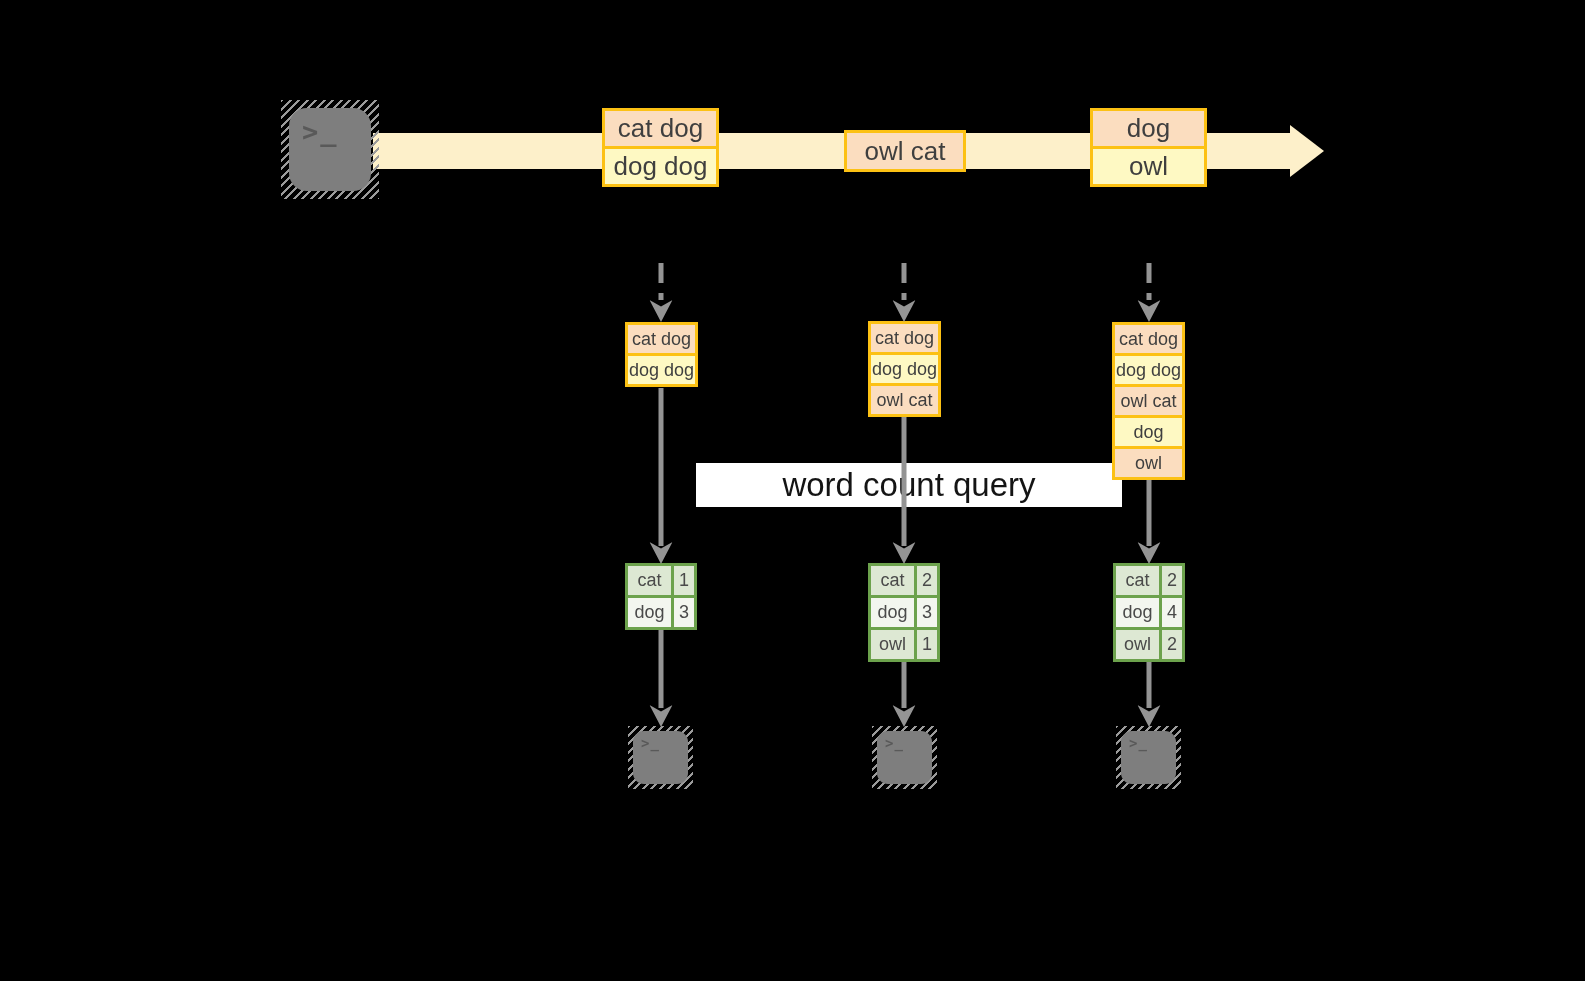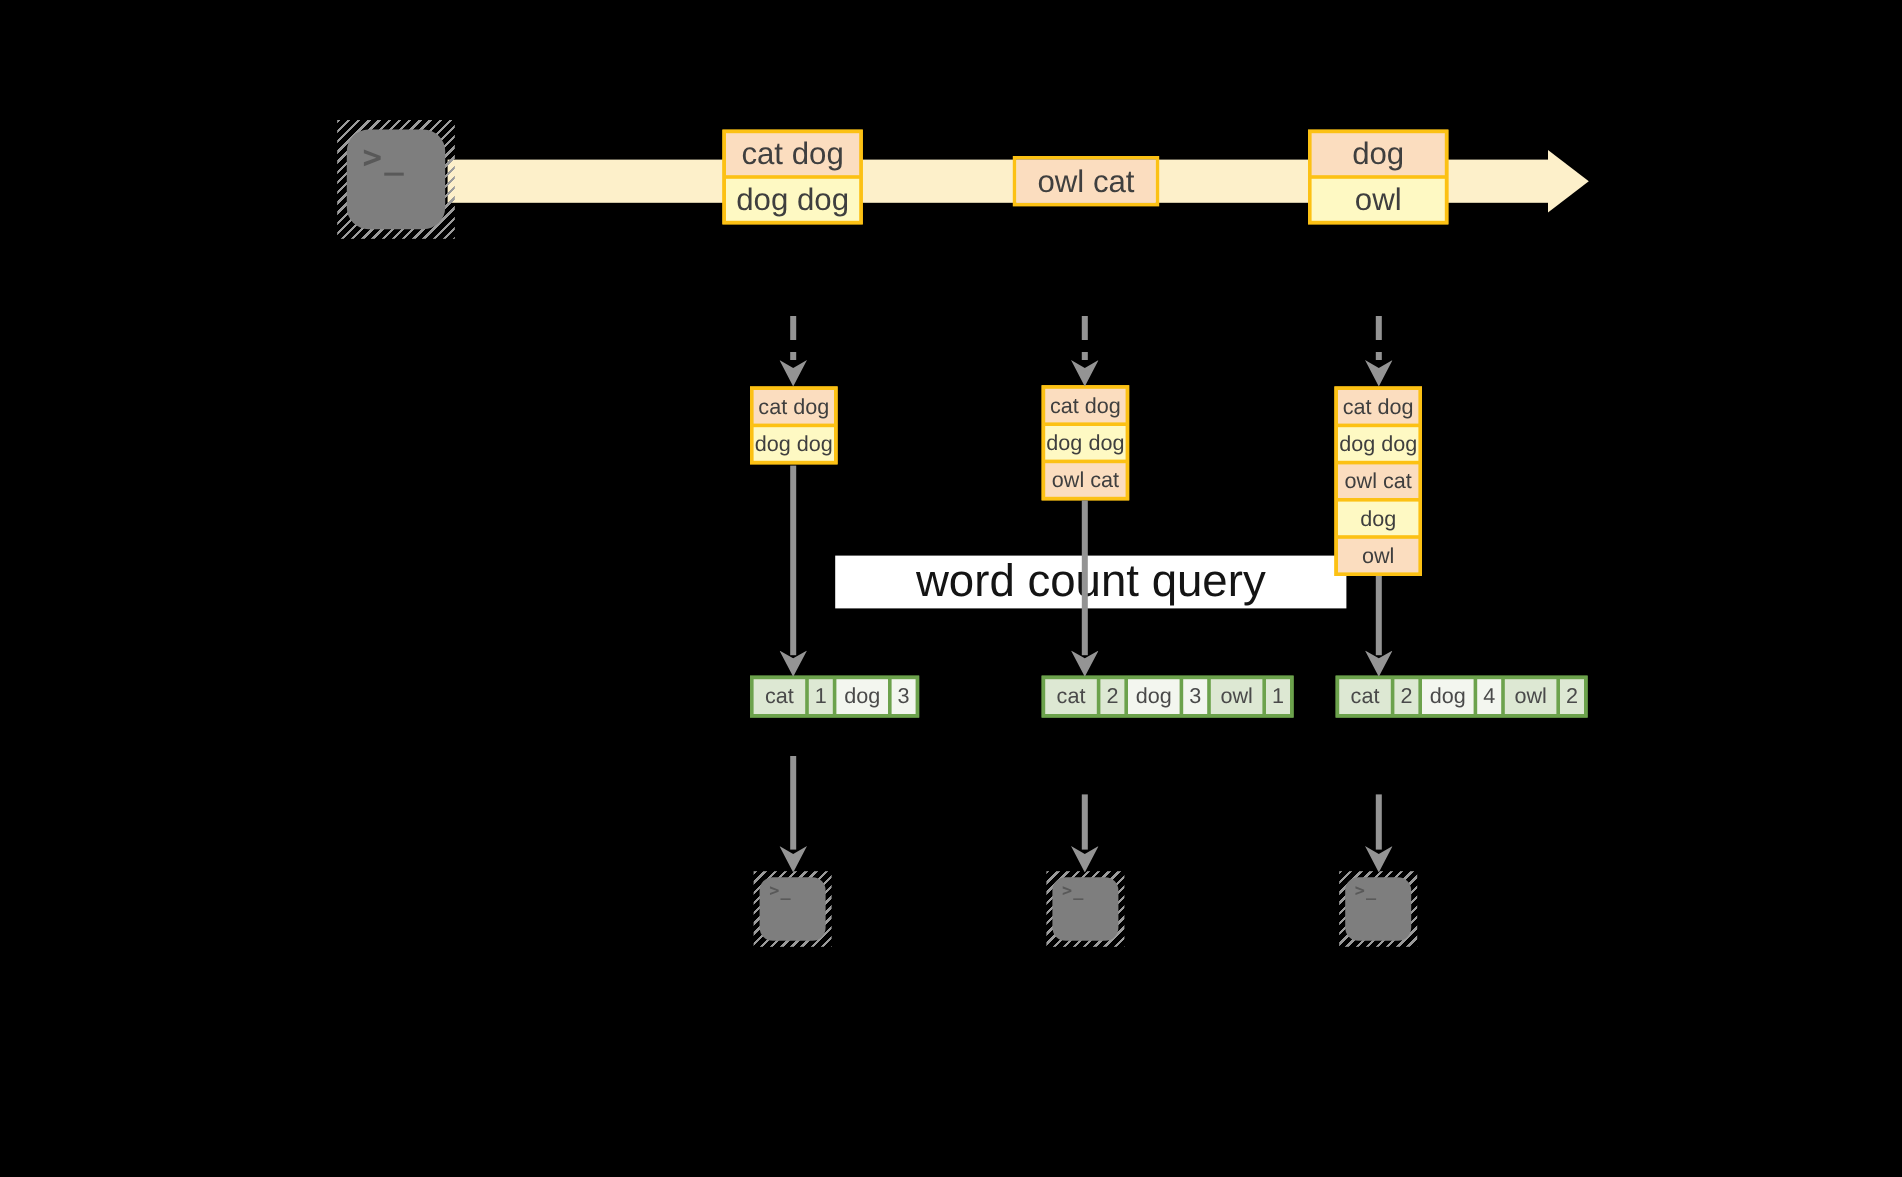--- a/index.html
+++ b/index.html
@@ -25,24 +25,24 @@
     display:flex;flex-direction:column;gap:3px;z-index:3;}
   .obox.stack{z-index:5;}
   .orow{display:flex;align-items:center;justify-content:center;color:#3F3F3F;white-space:nowrap;}
   .orow.big{height:35px;font-size:26px;}
   .orow.mid{height:36px;font-size:26px;}
   .orow.small{height:28px;font-size:18px;}
   .peach{background:#FBDDBF;}
   .cream{background:#fef9c3;}
   
   .query{position:absolute;left:696px;top:463px;width:426px;height:44px;background:#FFFFFF;z-index:4;
-    display:flex;align-items:center;justify-content:center;font-size:38px;color:#141414;}
+    display:flex;align-items:center;justify-content:center;font-size:33px;color:#141414;}
   
   .gtable{position:absolute;box-sizing:border-box;border:3px solid #6CA24C;background:#6CA24C;
-    display:flex;flex-direction:row;gap:3px;z-index:5;}
+    display:flex;flex-direction:column;gap:3px;z-index:5;}
   .grow{display:flex;gap:3px;}
   .gcell{display:flex;align-items:center;justify-content:center;height:29px;
     font-size:18px;color:#4A4A4A;}
   .gw{width:43px;}
   .gc{width:20px;}
   .sage{background:#DDE8D3;}
   .sagel{background:#F3F6EF;}
   
   .vline{position:absolute;width:5px;background:#949494;transform:translateX(-50%);z-index:6;}
   .vline.dash{background:repeating-linear-gradient(to bottom,#949494 0 20px,transparent 20px 30px);}

